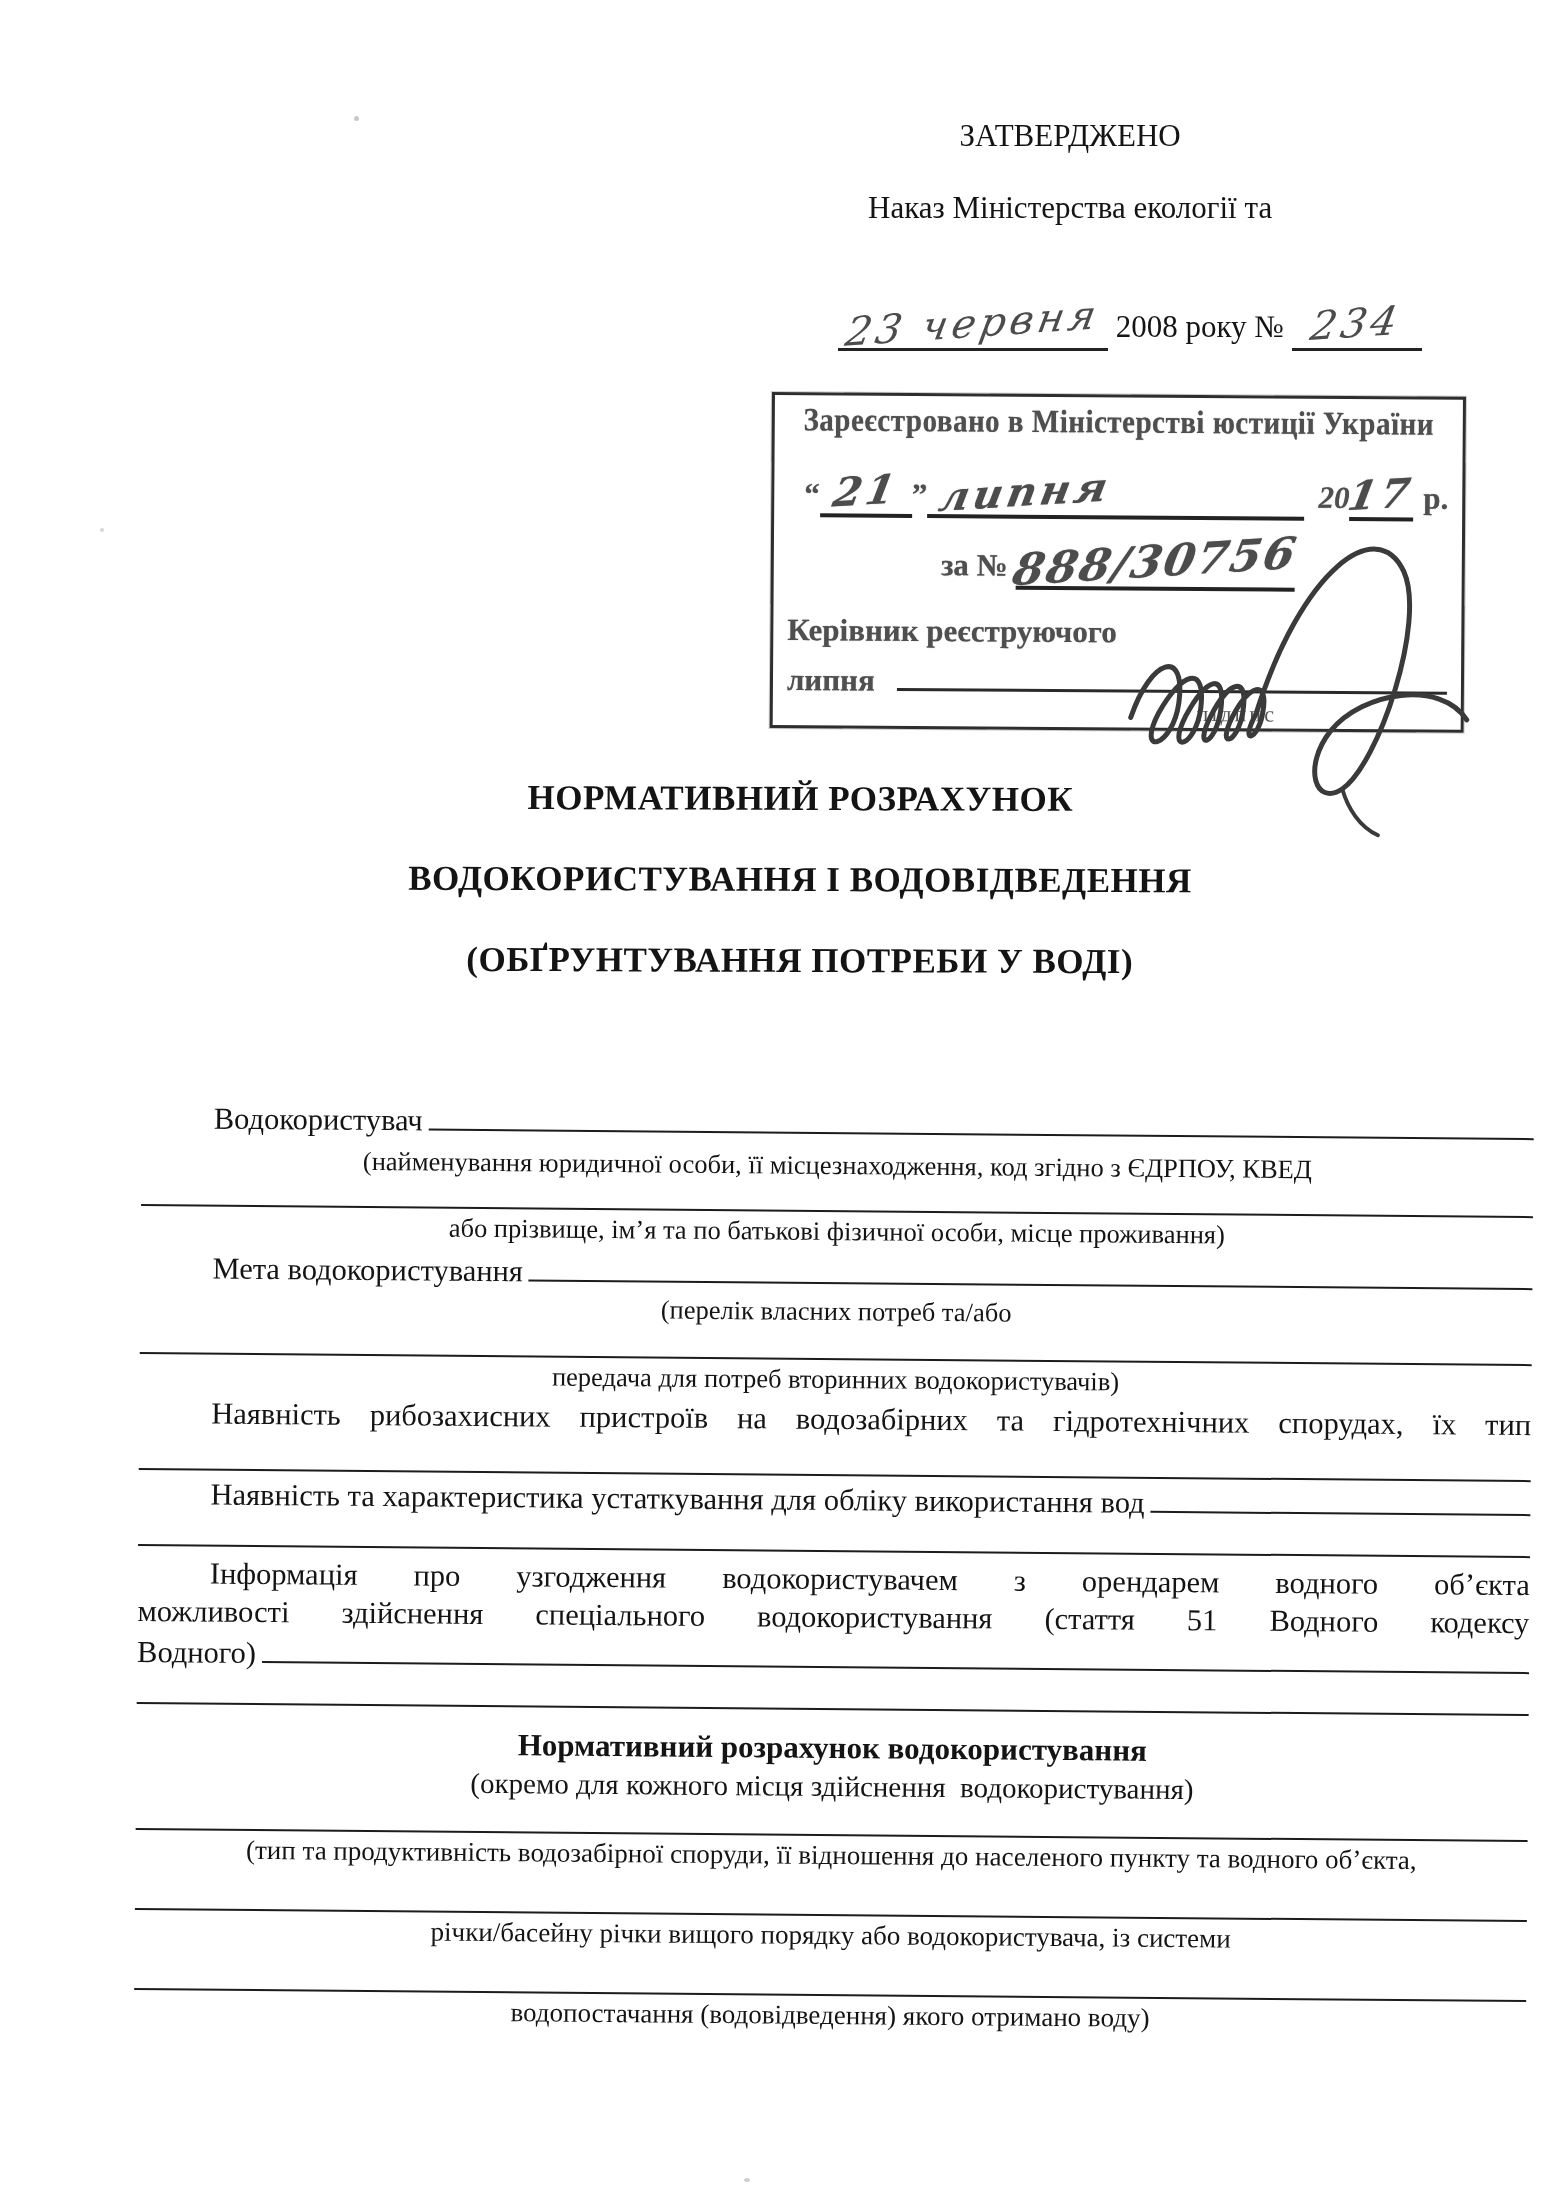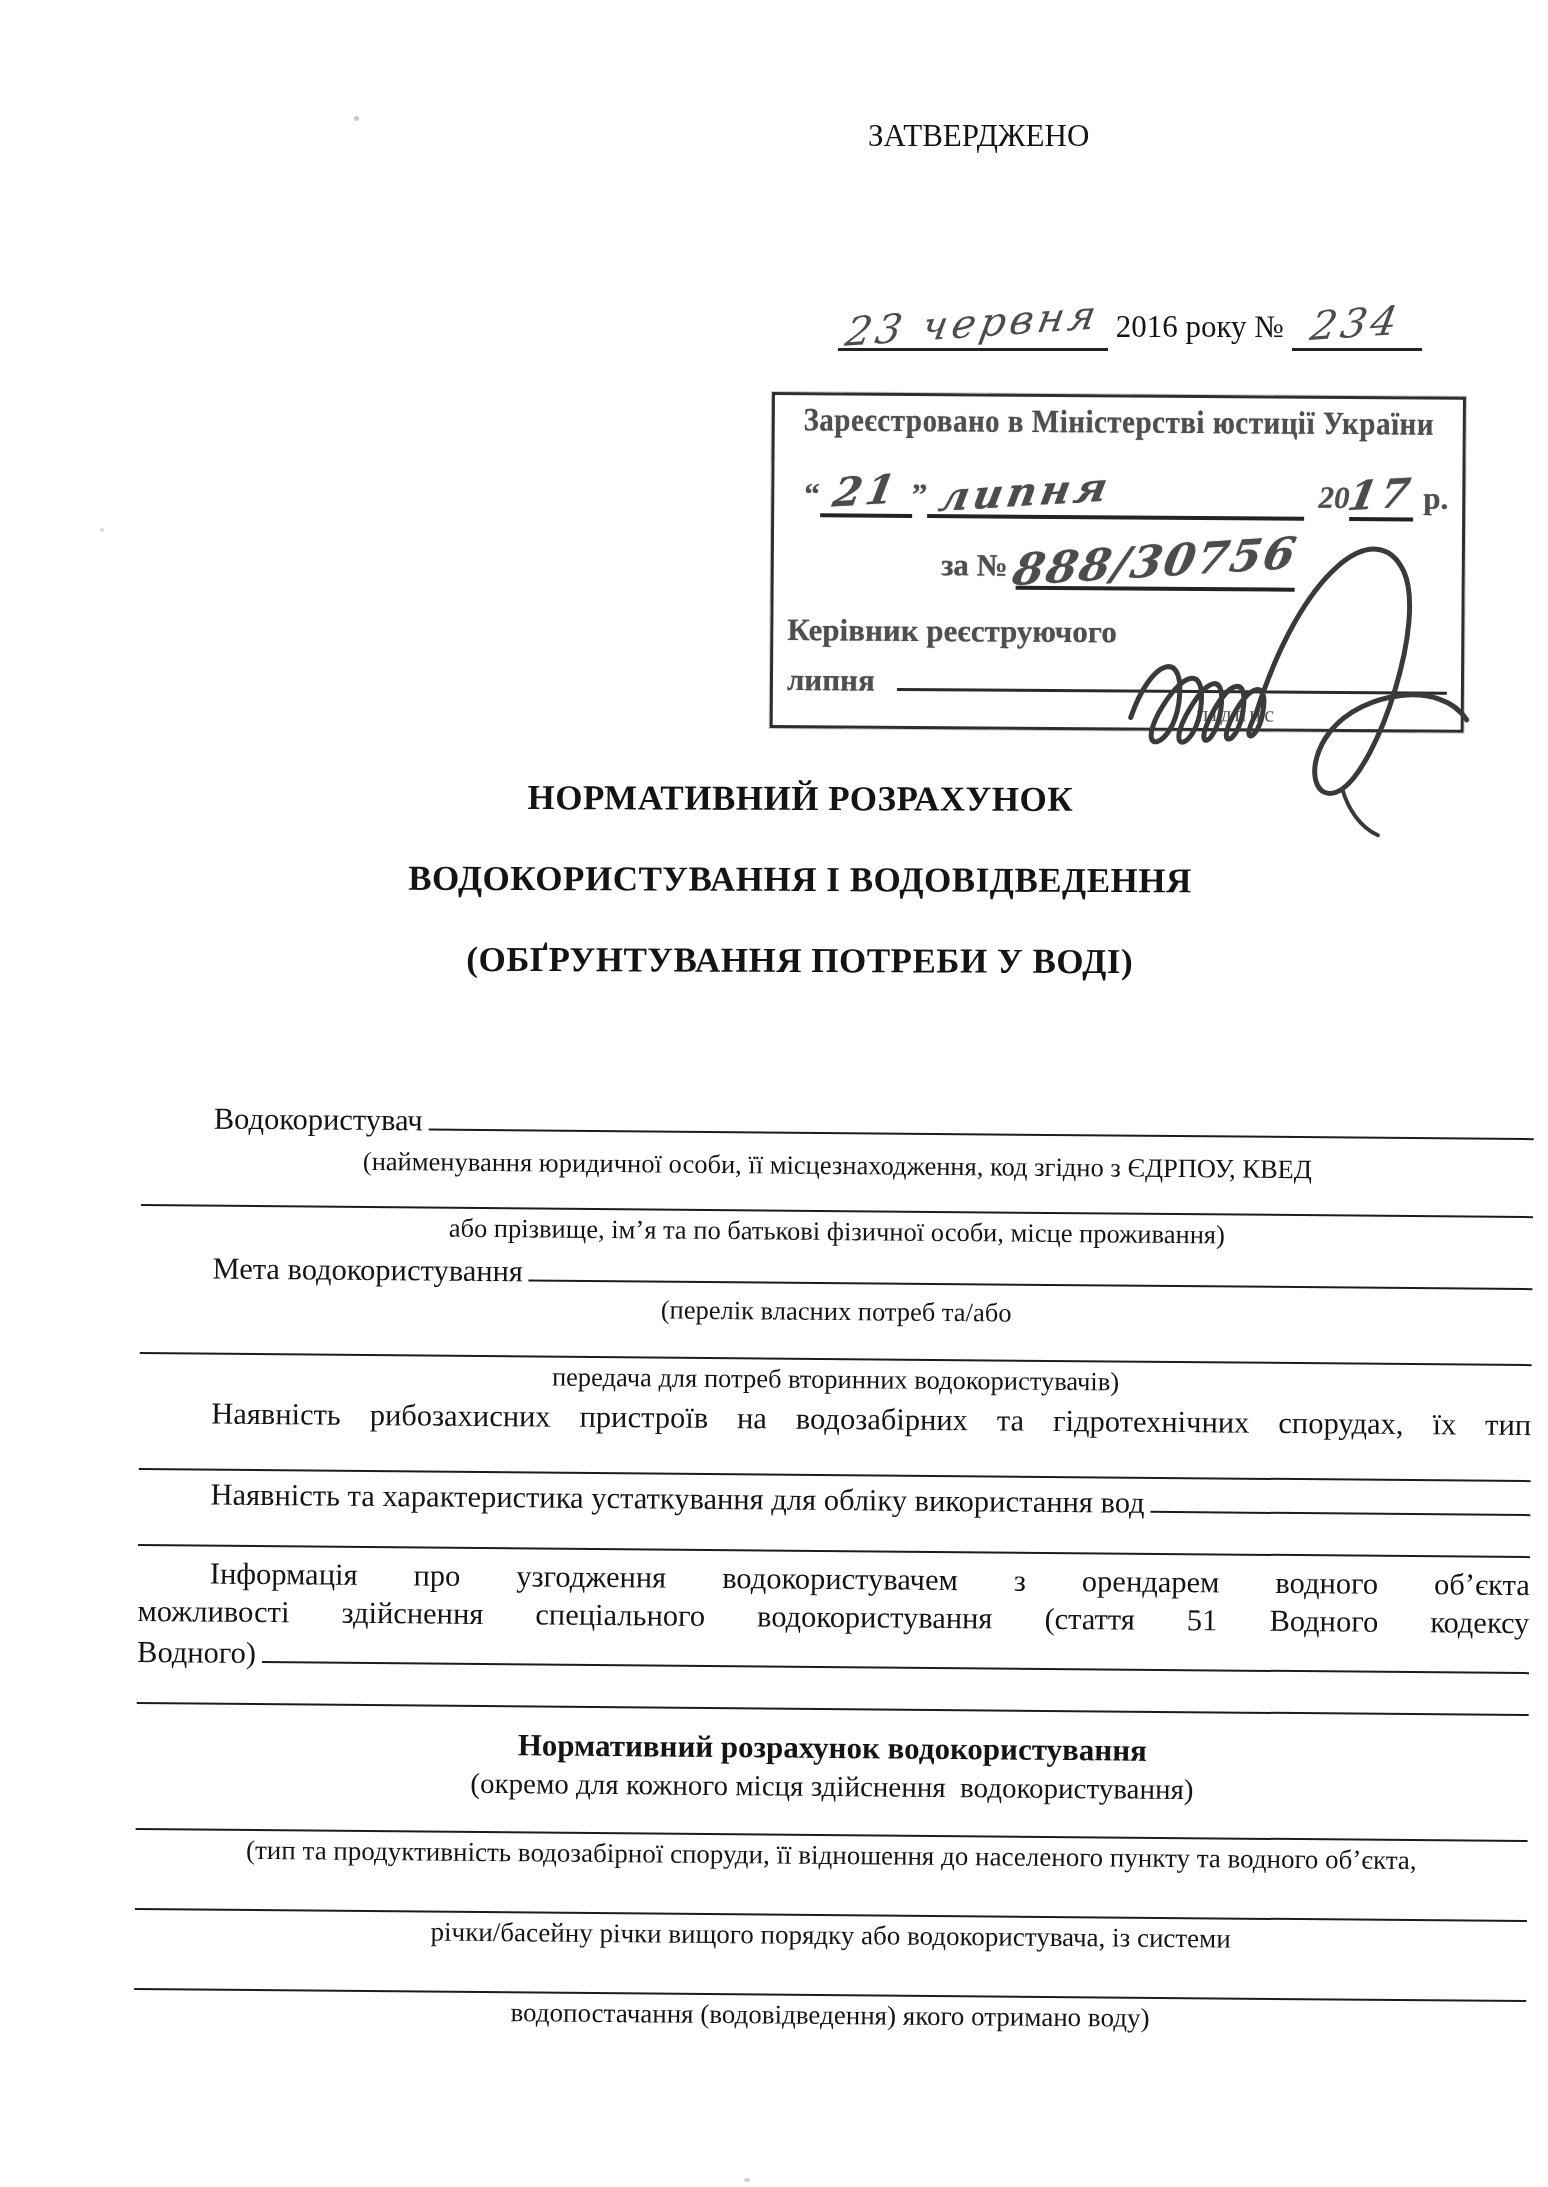--- a/index.html
+++ b/index.html
@@ -59,24 +59,25 @@
   
   .artifact{position:absolute;background:#9a9a9a;border-radius:50%;}
 </style>
 </head>
 <body>
 
 <div class="page">
 
   <div class="approval">
     <div>ЗАТВЕРДЖЕНО</div>
+    <div>Наказ Міністерства екології та</div>
   </div>
   <div class="date-line">
     <span class="u"><span class="hw hw-big">23 червня</span></span>
-    <span>2016 року №</span>
+    <span>2008 року №</span>
     <span class="u" style="min-width:110px;text-align:center;"><span class="hw hw-big">234</span></span>
   </div>
 
   <div class="stamp">
     <div class="stamp-line1 stampface">Зареєстровано в Міністерстві юстиції України</div>
     <div class="stamp-date stampface">
       <span>“</span>
       <span class="u day-u"><span class="hw hw-big">21</span></span>
       <span>”</span>
       <span class="u month-u"><span class="hw hw-big">липня</span></span>

